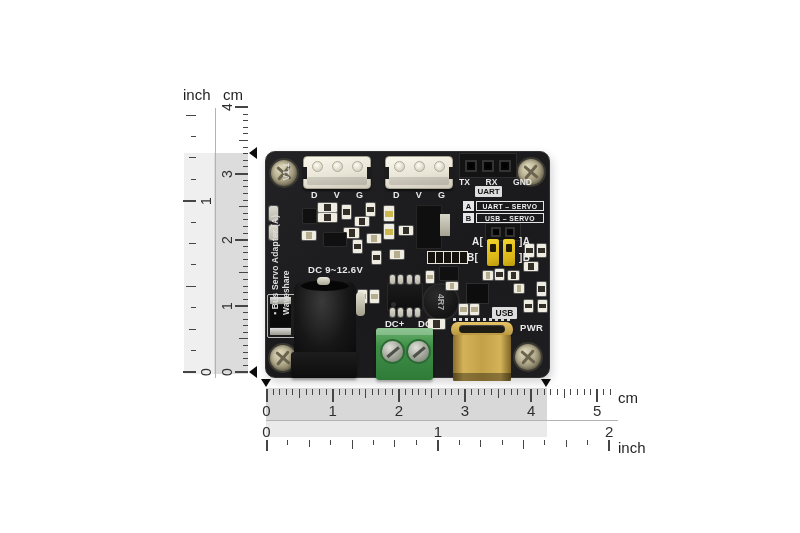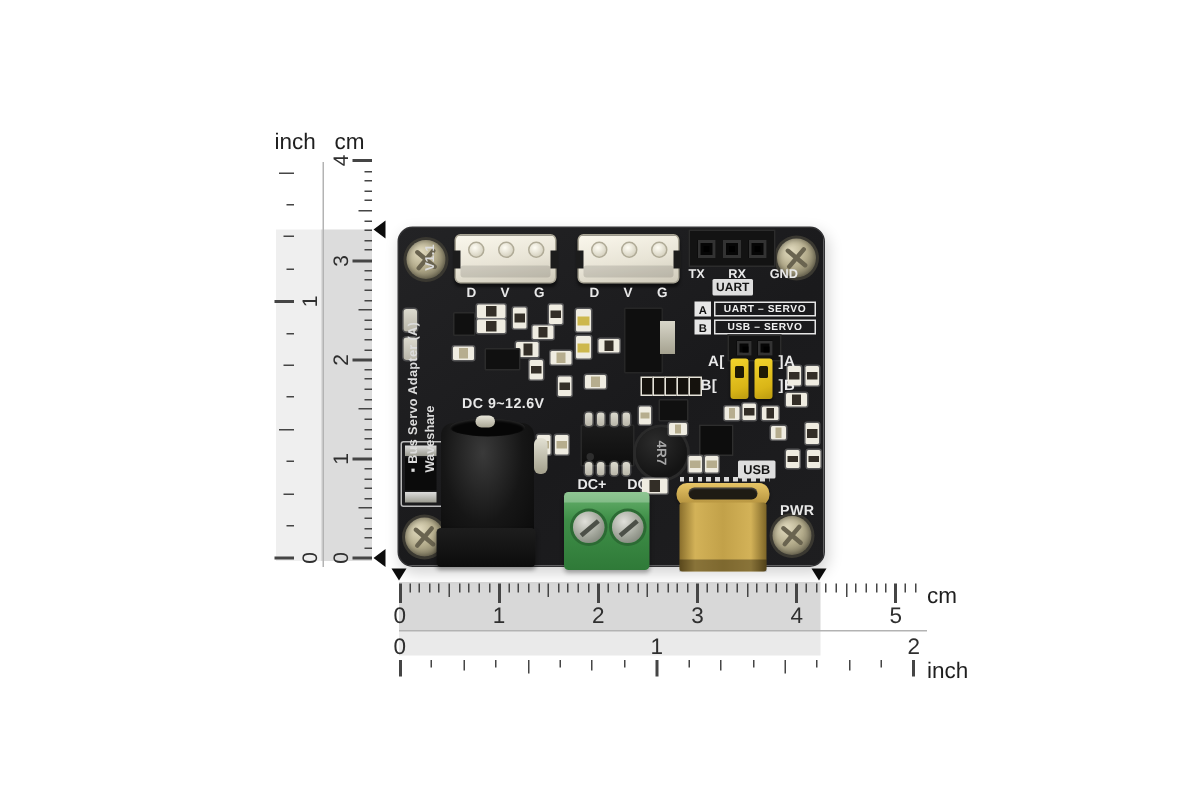--- a/index.html
+++ b/index.html
@@ -340,21 +340,21 @@
     <div class="silk" style="left:253px;top:84px;font-size:10px;">]A</div>
     <div class="silk" style="left:201px;top:100px;font-size:10px;">B[</div>
     <div class="silk" style="left:253px;top:100px;font-size:10px;">]B</div>
 
     <div class="silk" style="left:42px;top:112px;font-size:9.5px;">DC 9~12.6V</div>
     <div class="silkrow" id="dclabels" style="left:119px;top:166px;width:50px;font-size:9.5px;">
         <span>DC+</span>
         <span>DC-</span>
       </div>
     <div class="box-label" style="left:226px;top:155px;width:25px;height:12px;font-size:8.5px;">USB</div>
-    <div class="silk" style="left:254px;top:183px;font-size:9.5px;">PWR</div>
+    <div class="silk" style="left:254px;top:170px;font-size:9.5px;">PWR</div>
 
     <div id="sot223-body" style="left:150px;top:53px;"></div>
     <div id="sot223-tab" style="left:174px;top:62px;"></div>
     <div id="soic" style="left:121px;top:131px;"></div>
     <div id="soic-pins">
         <div class="smd-pill" style="left: 124px; top: 123px; width: 5px; height: 9px;"></div>
         <div class="smd-pill" style="left: 124px; top: 156px; width: 5px; height: 9px;"></div>
         <div class="smd-pill" style="left: 132.3px; top: 123px; width: 5px; height: 9px;"></div>
         <div class="smd-pill" style="left: 132.3px; top: 156px; width: 5px; height: 9px;"></div>
         <div class="smd-pill" style="left: 140.6px; top: 123px; width: 5px; height: 9px;"></div>

